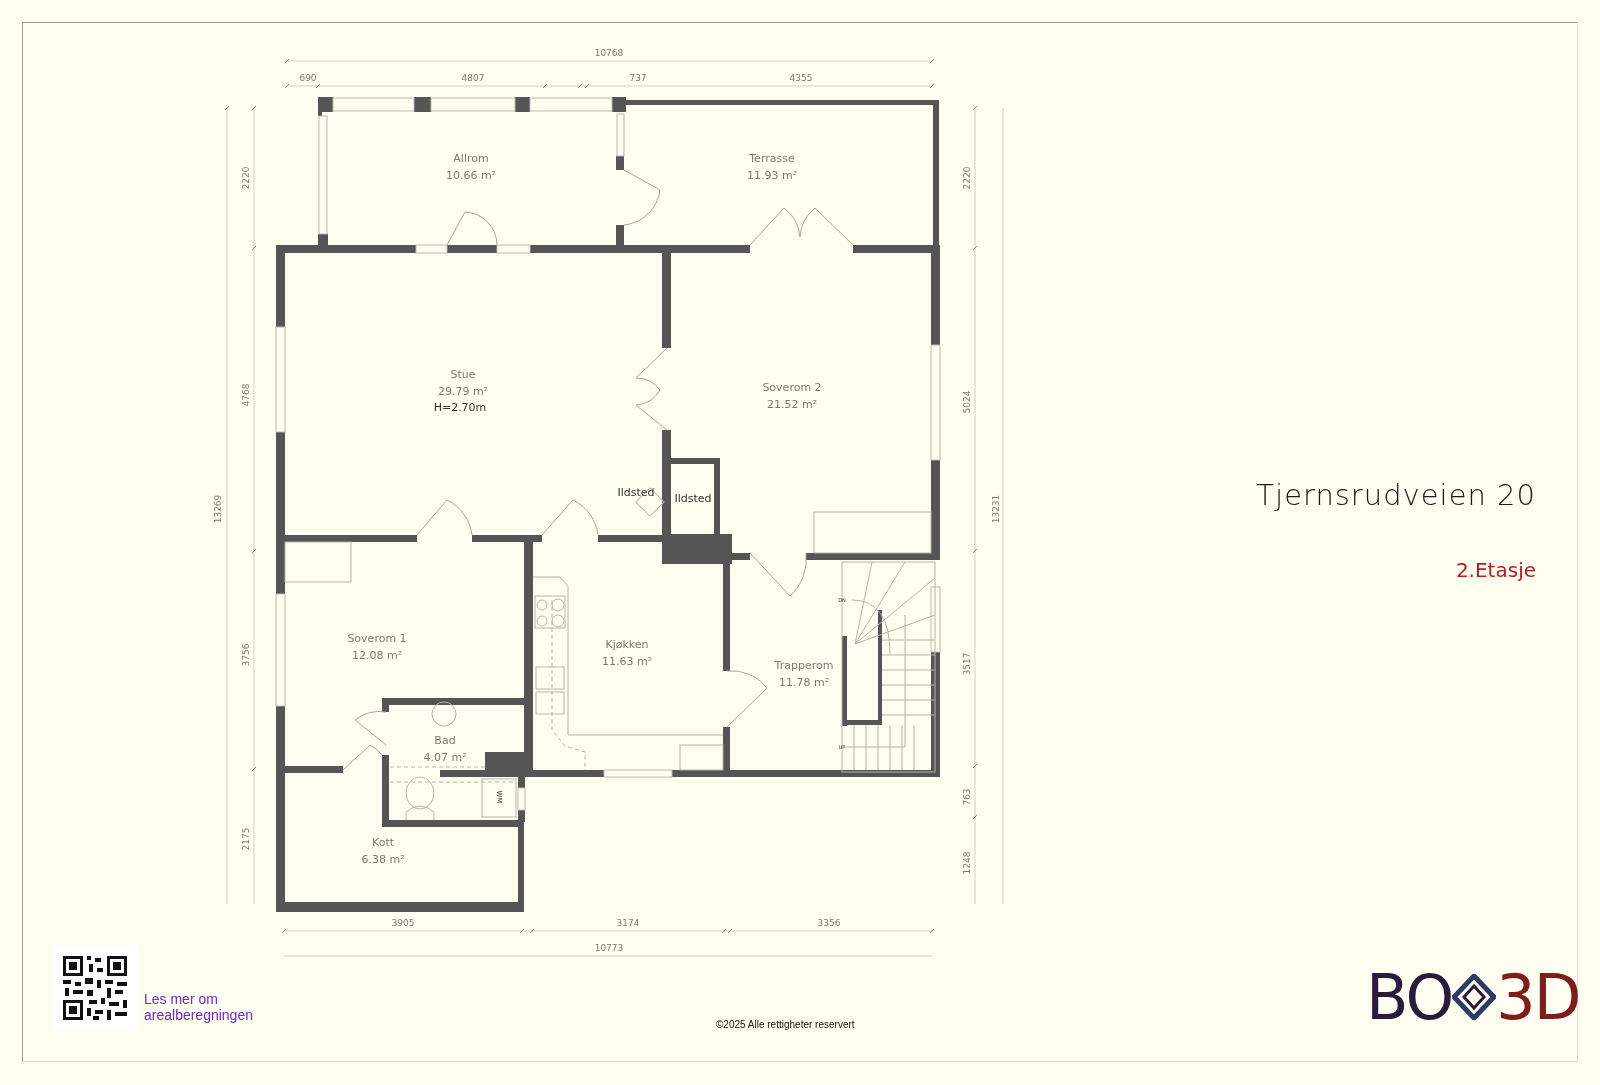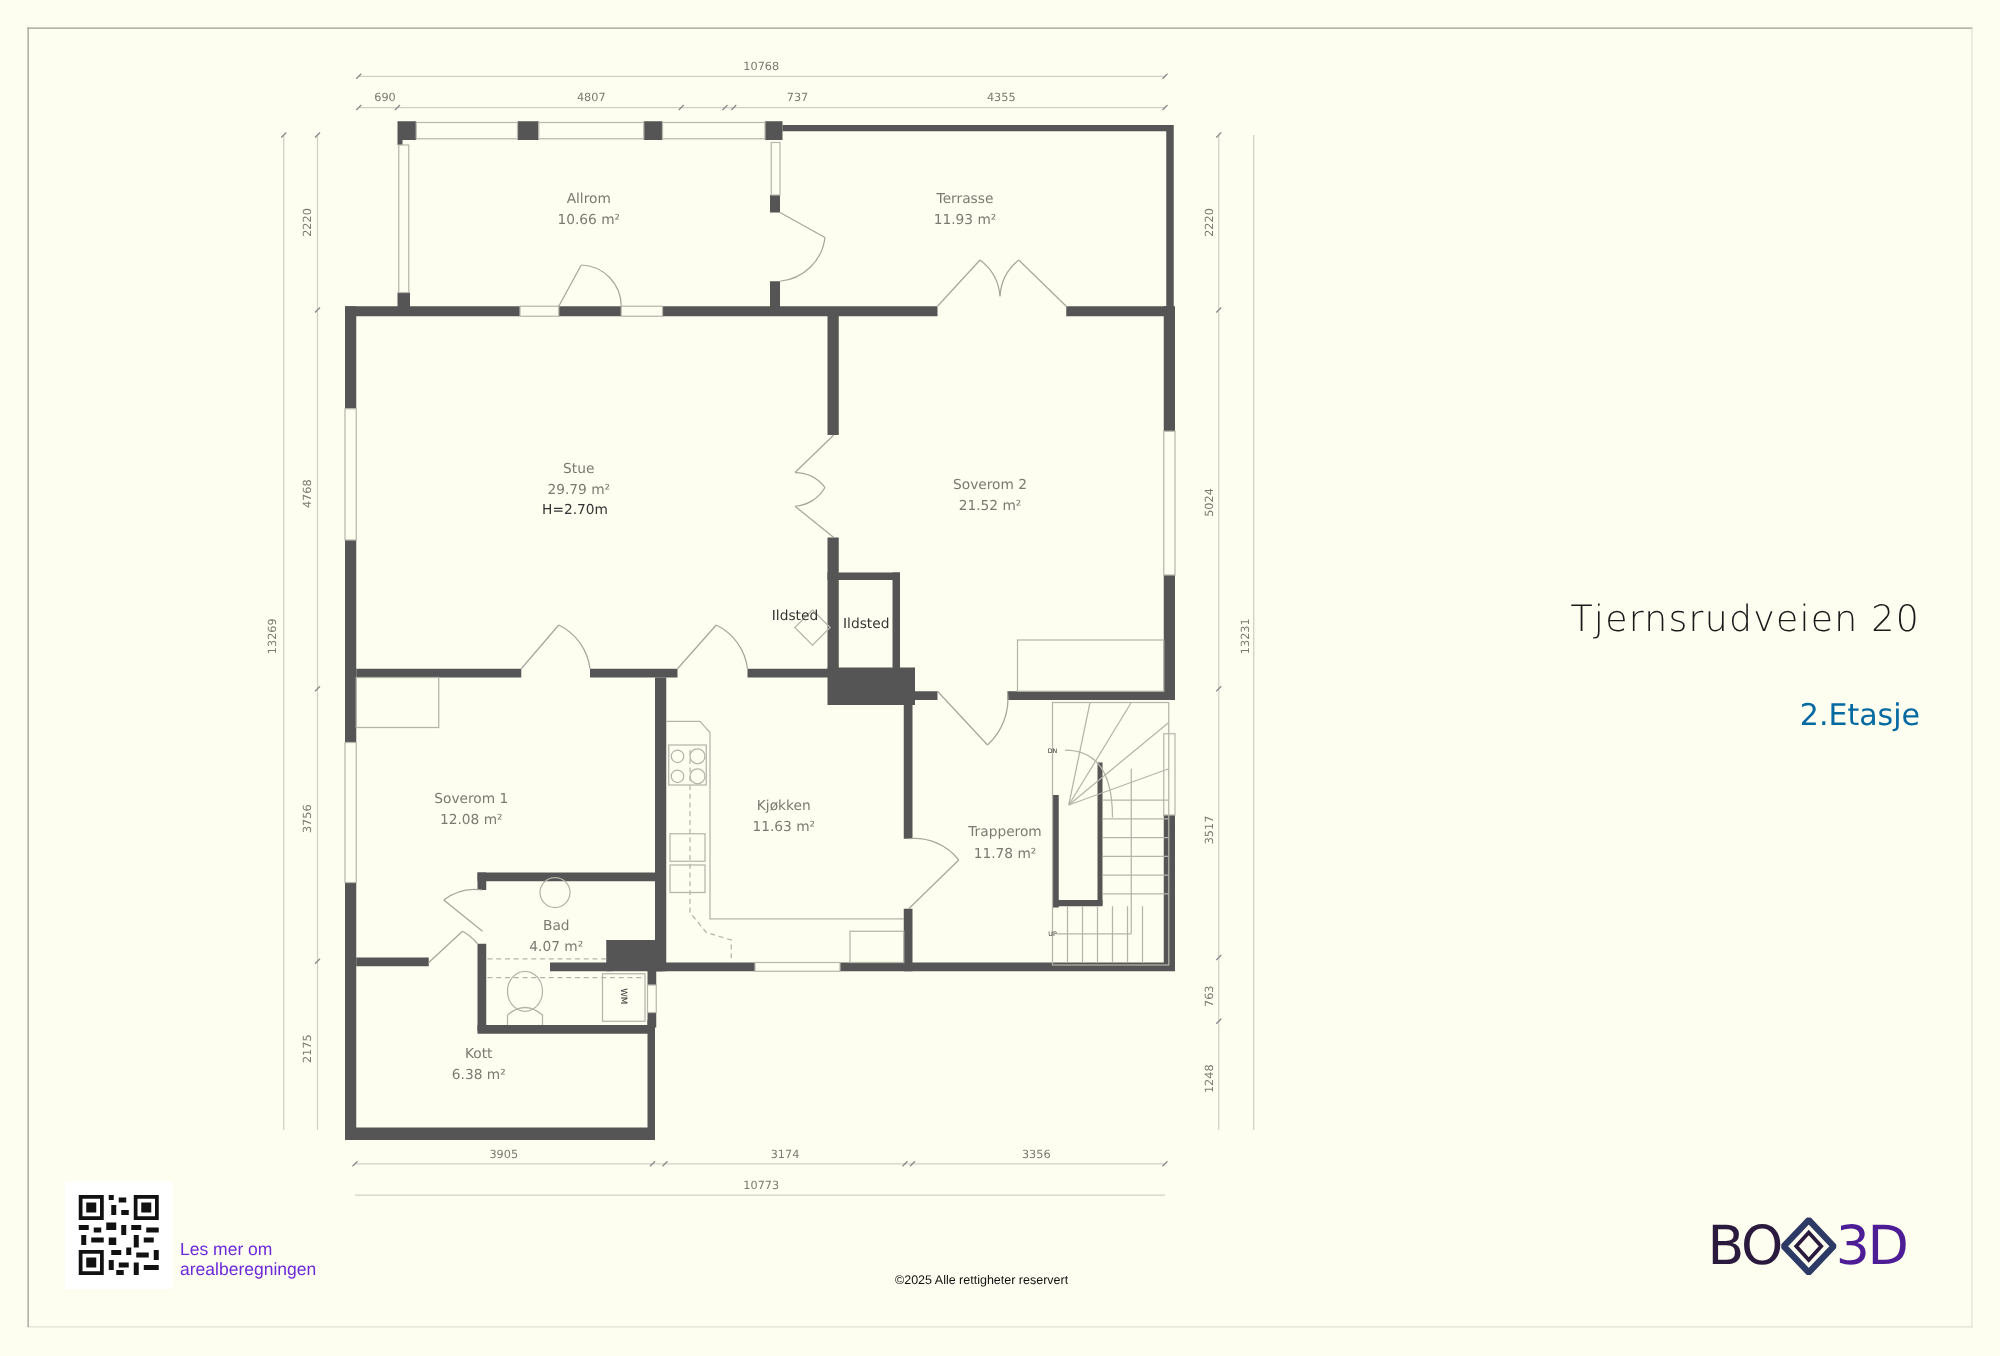--- a/index.html
+++ b/index.html
@@ -1,28 +1,28 @@
 <!DOCTYPE html>
 <html><head>
 <meta charset="utf-8">
 <style>
   html,body{margin:0;padding:0;}
   body{width:1600px;height:1085px;background:#dcdcd2;position:relative;overflow:hidden;font-family:"Liberation Sans",sans-serif;}
   .outer-frame{position:absolute;left:0;top:0;width:1600px;height:1085px;background:#fefef0;}
   .inner-frame{position:absolute;left:22px;top:22px;width:1556px;height:1040px;border:1px solid #9a9a92;border-right-color:#e0e0d6;border-bottom-color:#e0e0d6;box-sizing:border-box;}
   svg.plan{position:absolute;left:0;top:0;}
   .title{position:absolute;right:64px;top:478px;font-size:29px;color:#1a1a1a;letter-spacing:1px;font-family:"DejaVu Sans",sans-serif;font-weight:300;}
-  .subtitle{position:absolute;right:64px;top:558px;font-size:24px;color:#0369a1;font-family:"DejaVu Sans",sans-serif;}
+  .subtitle{position:absolute;right:64px;top:558px;font-size:20px;color:#b91c1c;font-family:"DejaVu Sans",sans-serif;}
   .qr-box{position:absolute;left:52px;top:945px;width:86px;height:86px;background:#ffffff;}
   .qr-text{position:absolute;left:144px;top:991px;font-size:14px;color:#6d28d9;line-height:16px;}
   .copyright{position:absolute;left:716px;top:1019px;font-size:10px;color:#111;}
   .logo{position:absolute;left:1366px;top:972px;height:50px;display:flex;align-items:center;}
-  .logo span{font-size:43px;font-weight:400;letter-spacing:-2px;font-family:"DejaVu Sans",sans-serif;}
+  .logo span{font-size:62px;font-weight:400;letter-spacing:-2px;font-family:"DejaVu Sans",sans-serif;}
   .logo .bo{color:#2a1a3e;}
-  .logo .d3{color:#4c1d95;}
+  .logo .d3{color:#7f1d1d;}
   .rl{font-size:11px;fill:#7a7a72;font-family:"DejaVu Sans",sans-serif;}
   .rl-dark{font-size:11px;fill:#333;font-family:"DejaVu Sans",sans-serif;}
   .dim{font-size:9px;fill:#7a7a72;font-family:"DejaVu Sans",sans-serif;}
 </style>
 </head>
 <body>
 
 <div class="outer-frame"></div>
 <div class="inner-frame"></div>
 

